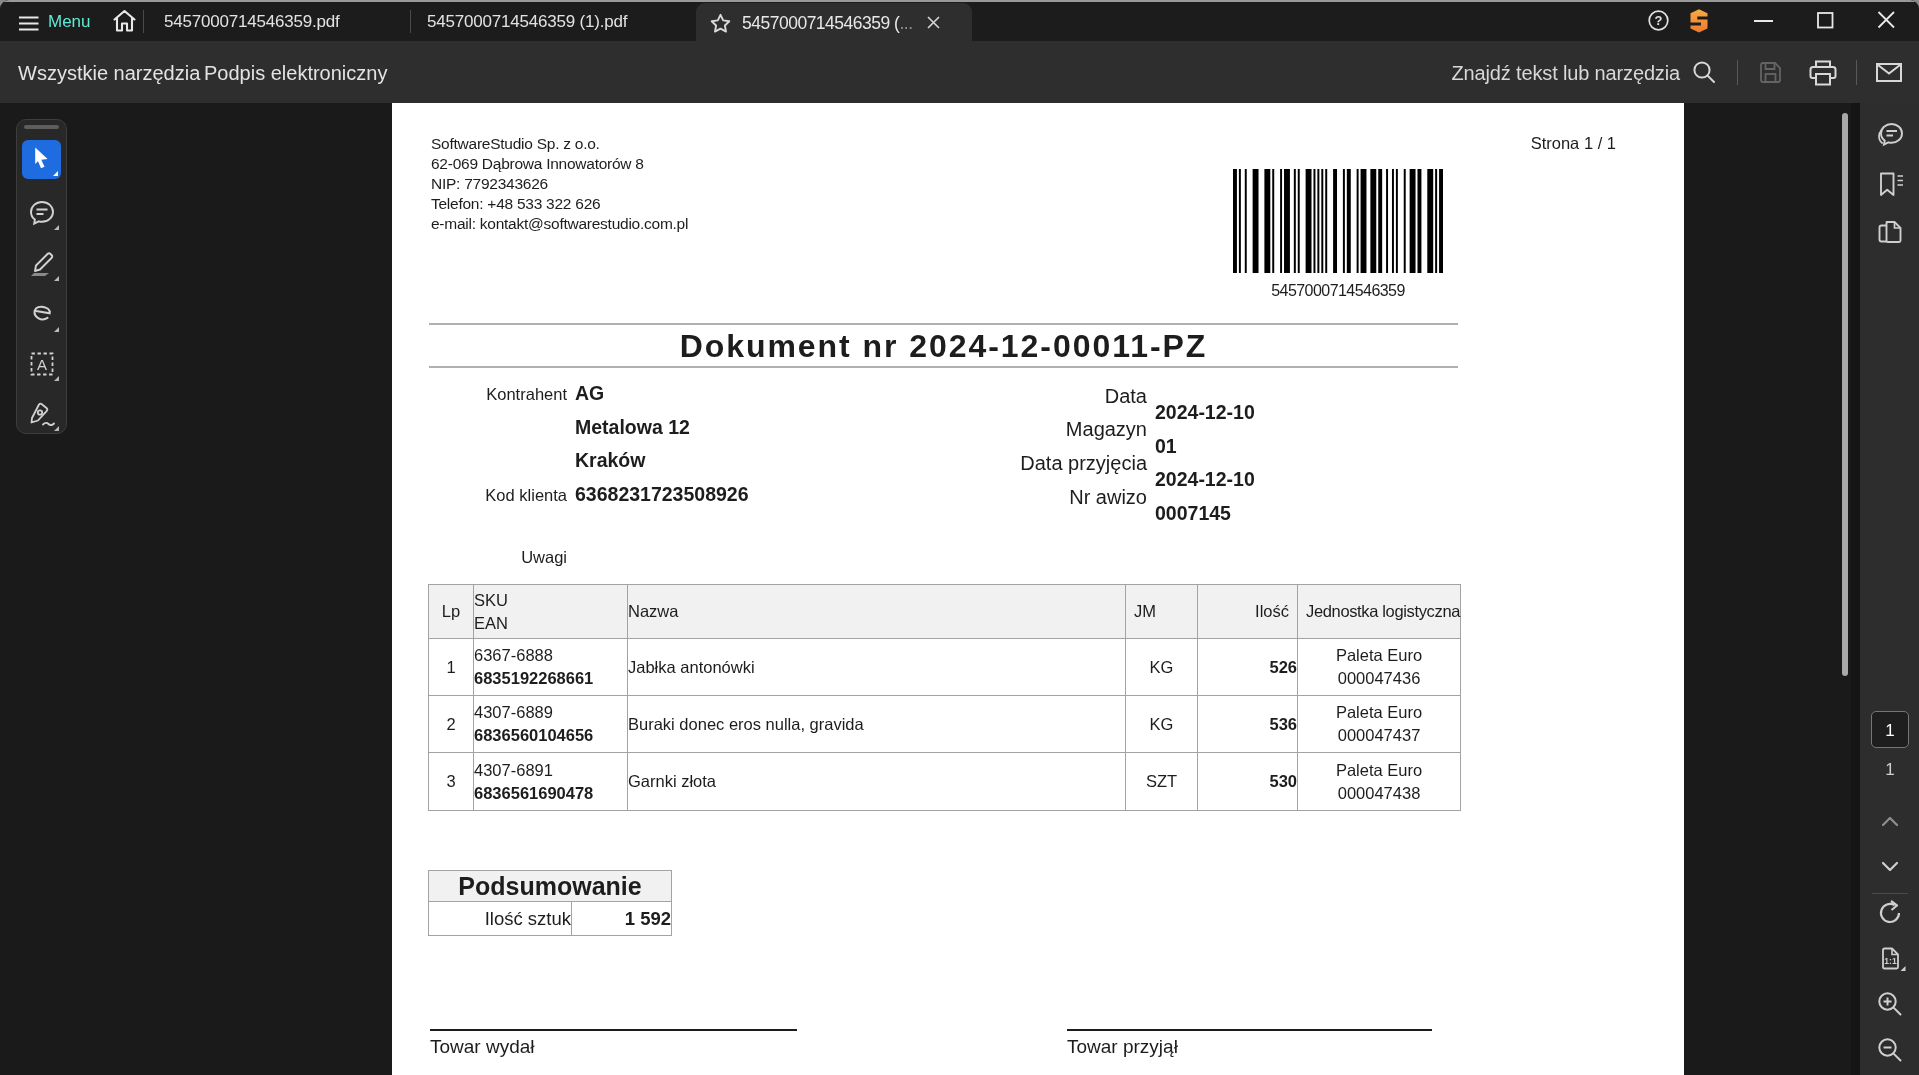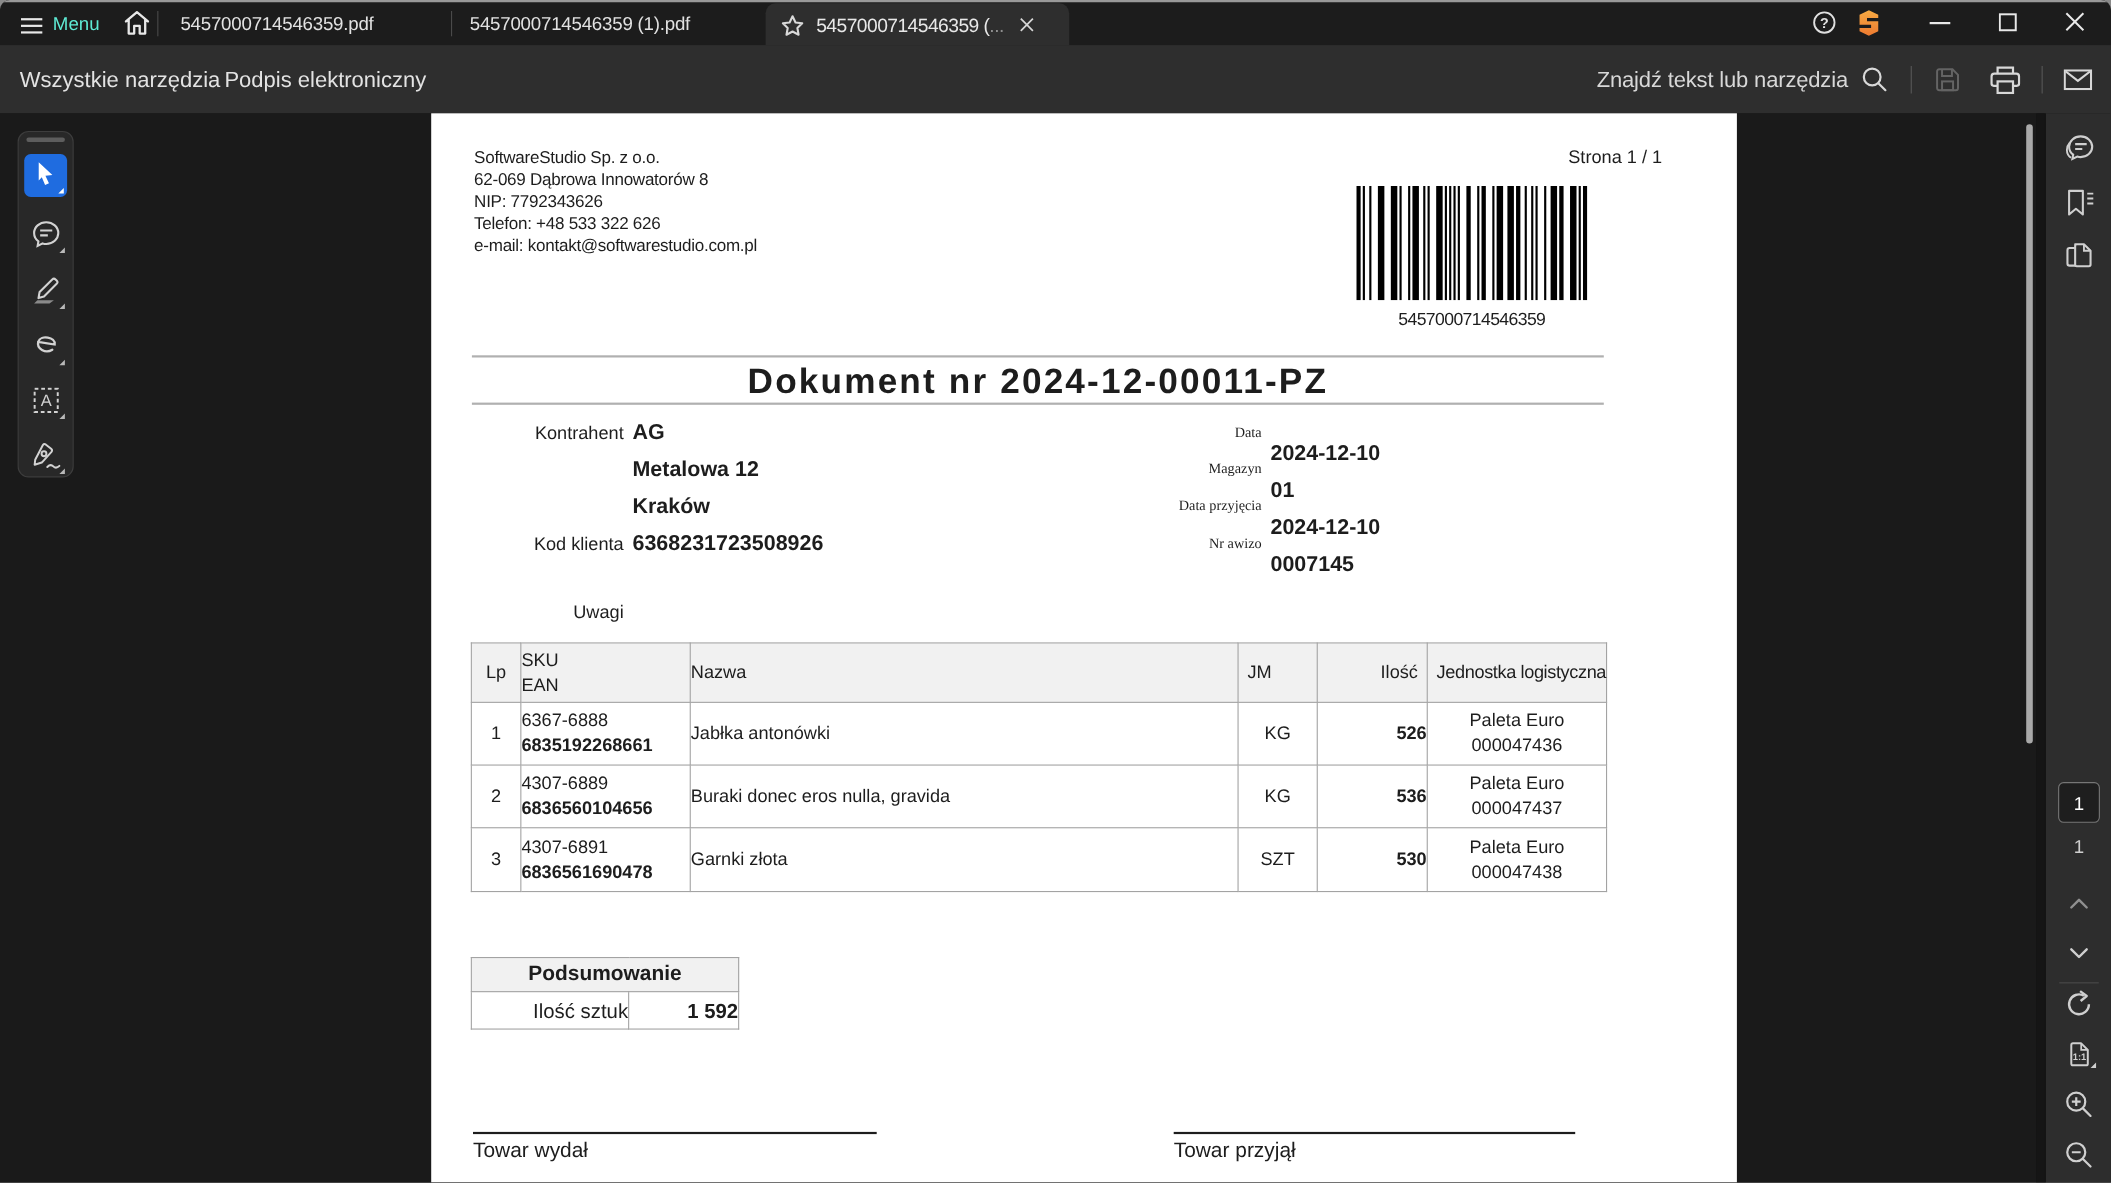--- a/index.html
+++ b/index.html
@@ -34,29 +34,29 @@
 .cornerw { position:absolute; right:3px; bottom:3px; width:0; height:0; border-left:5px solid transparent; border-bottom:5px solid #ffffff; }
 
 
 .rbar { position:absolute; left:1859px; top:103px; width:60px; height:972px; background:#2d2d2d; border-left:1px solid #141414; }
 .ricon { position:absolute; left:17px; }
 .pagebox { position:absolute; left:11px; top:608px; width:38px; height:37px; background:#1e1e1e; border:1px solid #767676; border-radius:5px; color:#ffffff; font-size:17px; text-align:center; line-height:37px; }
 .ptotal { position:absolute; left:0; top:657px; width:60px; text-align:center; color:#cfcfcf; font-size:17px; }
 .rsep { position:absolute; left:12px; top:790px; width:36px; height:1px; background:#4a4a4a; }
 
 
-.page { position:absolute; left:392px; top:0; width:1187px; height:972px; background:#ffffff; color:#1d1d1d; }
+.page { position:absolute; left:392px; top:0; width:1292px; height:972px; background:#ffffff; color:#1d1d1d; }
 .addr { position:absolute; left:39px; top:31px; font-size:15.5px; letter-spacing:-0.25px; line-height:20.1px; }
 .strona { position:absolute; right:68px; top:31px; font-size:16.5px; }
 .bcwrap { position:absolute; left:841px; top:66px; width:210px; height:104px; }
 .bcnum { position:absolute; left:811px; top:179px; width:270px; text-align:center; font-size:16px; letter-spacing:-0.55px; }
 .rule { position:absolute; left:37px; width:1029px; height:2px; background:#b0b0b0; }
 .doctitle { position:absolute; left:37px; top:221px; width:1029px; text-align:center; font-size:32px; font-weight:bold; line-height:44px; letter-spacing:1.95px; }
 .lbl { position:absolute; left:0; width:175px; text-align:right; font-size:16.5px; }
-.rlbl { position:absolute; left:0; width:755px; text-align:right; font-size:13px;font-family:Liberation Serif, serif; }
+.rlbl { position:absolute; left:0; width:755px; text-align:right; font-size:20px; }
 .val { position:absolute; left:183px; font-size:19.5px; font-weight:bold; }
 .rval { position:absolute; left:763px; font-size:19.5px; font-weight:bold;margin-top:19px; }
 
 
 table.main { position:absolute; left:36px; top:481px; border-collapse:collapse; table-layout:fixed; }
 table.main td { border:1px solid #a3a3a3; font-size:16.5px; vertical-align:middle; padding:0; }
 table.main .hdr td { background:#f1f1f1; height:54px; }
 tr.r1 td { height:57px; } tr.r2 td { height:57px; } tr.r3 td { height:58px; }
 td.c-lp { width:45px; text-align:center; }
 td.c-sku { width:154px; padding-left:8px; line-height:23px; }
@@ -65,21 +65,21 @@
 td.c-il { width:100px; text-align:right; padding-right:7px; font-weight:bold; font-size:20px; }
 td.c-jl { width:162px; text-align:center; line-height:23px; }
 table.main .hdr td.c-naz { font-size:16.5px; }
 table.main .hdr td.c-jm { text-align:left; padding-left:8px; }
 table.main .hdr td.c-il { font-weight:normal; font-size:16.5px; padding-right:8px; }
 .ean { font-weight:bold; }
 
 
 table.sum { position:absolute; left:36px; top:767px; border-collapse:collapse; table-layout:fixed; }
 table.sum td { border:1px solid #a3a3a3; font-size:18.5px; padding:0; }
-table.sum .shdr td { background:#f1f1f1; height:31px; text-align:center; font-weight:bold; font-size:19px; }
+table.sum .shdr td { background:#f1f1f1; height:31px; text-align:center; font-weight:bold; font-size:25px; }
 table.sum .srow td { height:34px; }
 td.s1 { width:143px; text-align:right; padding-right:5px; }
 td.s2 { width:100px; text-align:right; padding-right:9px; font-weight:bold; font-size:19.5px; }
 
 .sigline { position:absolute; height:2px; background:#1d1d1d; top:926px; }
 .sigtxt { position:absolute; top:933px; font-size:19px; text-align:left; }
 svg { display:block; }
 </style>
 </head>
 <body>

